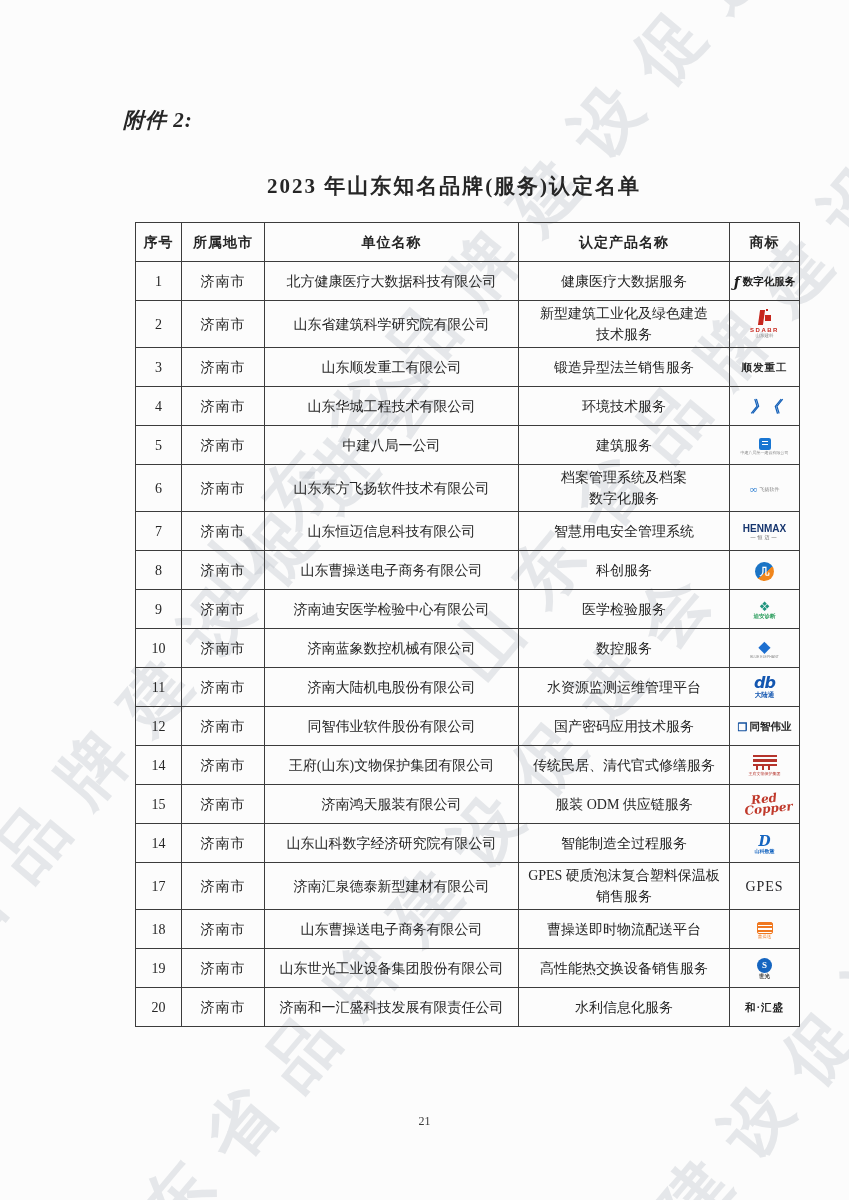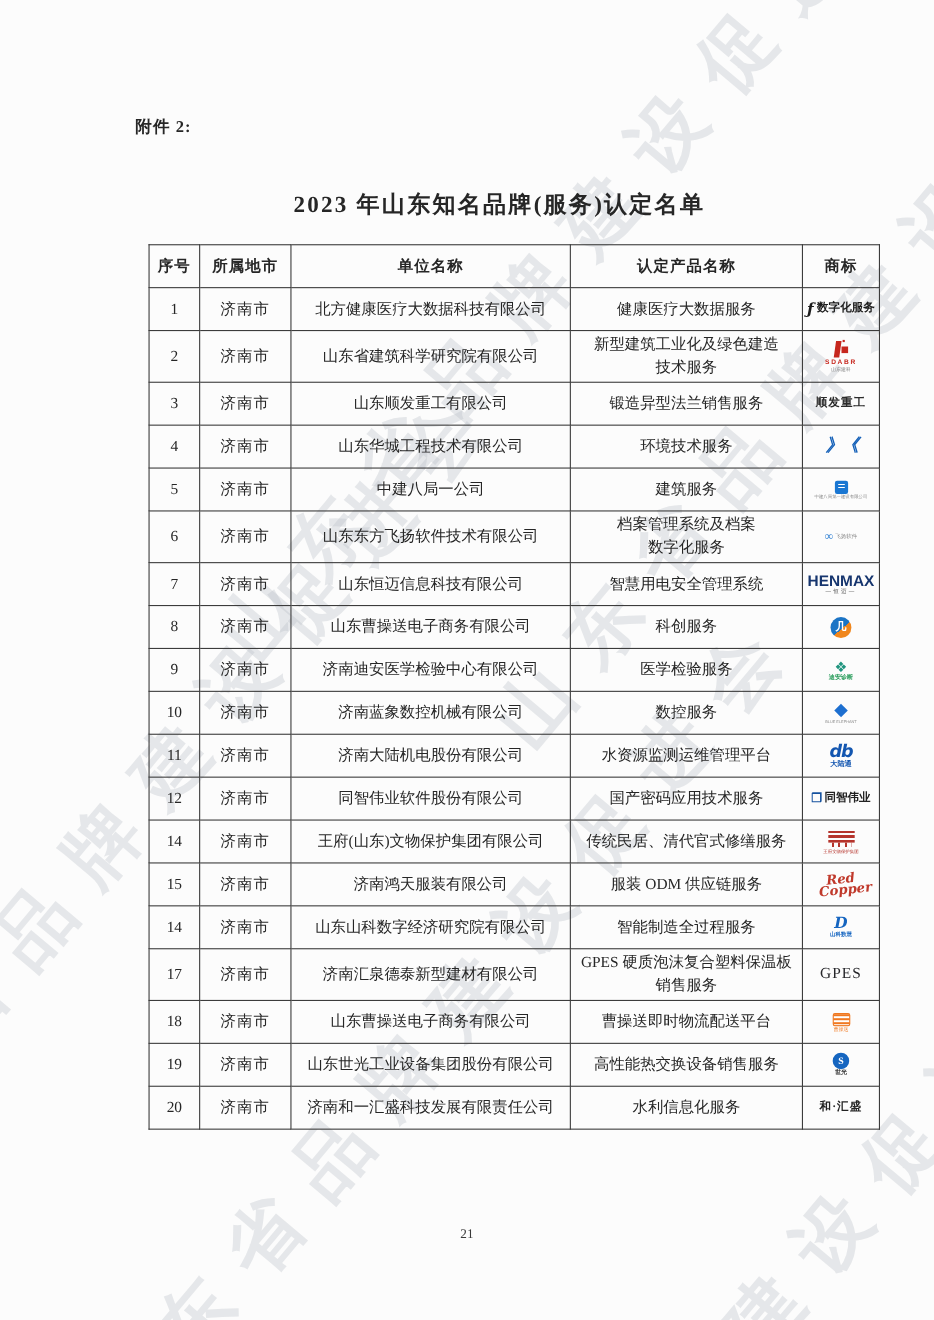--- a/index.html
+++ b/index.html
@@ -14,21 +14,21 @@
     position:absolute;white-space:nowrap;font-weight:bold;
     font-size:68px;letter-spacing:28px;color:#b9bfc6;opacity:.33;
     transform:rotate(-50deg);transform-origin:0 0;
   }
   .wm0{left:180px;top:560px}
   .wm1{left:430px;top:640px}
   .wm2{left:-210px;top:1060px}
   .wm3{left:60px;top:1270px}
   .wm4{left:330px;top:1560px}
   
-  .attachment{position:absolute;left:123px;top:106px;font-size:15px;font-weight:bold;letter-spacing:1px;}
+  .attachment{position:absolute;left:123px;top:106px;font-size:21px;font-weight:bold;letter-spacing:1px;font-style:italic;}
   .title{position:absolute;left:122px;top:172px;width:664px;margin:0;text-align:center;
          font-size:21px;font-weight:bold;letter-spacing:2px;}
   
   table.brand{position:absolute;left:135px;top:222px;width:664px;border-collapse:collapse;table-layout:fixed;}
   .brand th,.brand td{
     border:1px solid #3c3c3c;text-align:center;vertical-align:middle;
     padding:2px 3px;font-size:14px;line-height:1.5;color:#262626;background:transparent;
   }
   .brand th{height:34px;font-weight:bold;letter-spacing:1px;}
   .brand td{height:34px;}
@@ -48,21 +48,21 @@
   .lg-sdabr .g::after{content:"";position:absolute;right:3px;top:5px;width:6px;height:6px;background:currentColor;box-shadow:-1px -8px 0 -2px currentColor;}
   .lg-sdabr .t{font-size:6px;font-weight:bold;letter-spacing:1.5px;font-family:"Liberation Sans",sans-serif;}
   .lg-sdabr .c{font-size:4.5px;}
   .lg-huacheng .g{font-weight:bold;font-style:italic;font-size:16px;letter-spacing:-2px;}
   .lg-cscec .g{width:12px;height:12px;border-radius:2px;background:#1976d2;position:relative;}
   .lg-cscec .g::after{content:"";position:absolute;left:3px;right:3px;top:3px;height:6px;
       background:repeating-linear-gradient(180deg,#fff 0 1px,transparent 1px 3px);}
   .lg-cscec .c{font-size:4px;letter-spacing:0;}
   .lg-feiyang{flex-direction:row;gap:2px;}
   .lg-feiyang .g{font-size:11px;font-style:italic;font-weight:bold;}
-  .lg-henmax .t{font-family:"Liberation Sans","DejaVu Sans",sans-serif;font-weight:bold;font-size:14px;}
+  .lg-henmax .t{font-family:"Liberation Sans","DejaVu Sans",sans-serif;font-weight:bold;font-size:10px;}
   .lg-henmax .c{letter-spacing:2px;color:#555;}
   .lg-jingwei .g{width:19px;height:19px;border-radius:50%;background:linear-gradient(140deg,#1b74c5 55%,#f0861c 55%);
       color:#fff;font-weight:bold;font-size:10px;line-height:19px;text-align:center;}
   .lg-dian .g{font-size:13px;}
   .lg-dian .c{font-size:5.5px;font-weight:bold;color:#2a9d5c;}
   .lg-lanxiang .g{font-size:16px;}
   .lg-lanxiang .c{font-size:3.5px;}
   .lg-dalu .t{font-family:"DejaVu Sans",sans-serif;font-weight:bold;font-style:italic;font-size:16px;letter-spacing:-1px;}
   .lg-dalu .c{font-size:6.5px;font-weight:bold;color:currentColor;}
   .lg-tongzhi{flex-direction:row;gap:2px;}

